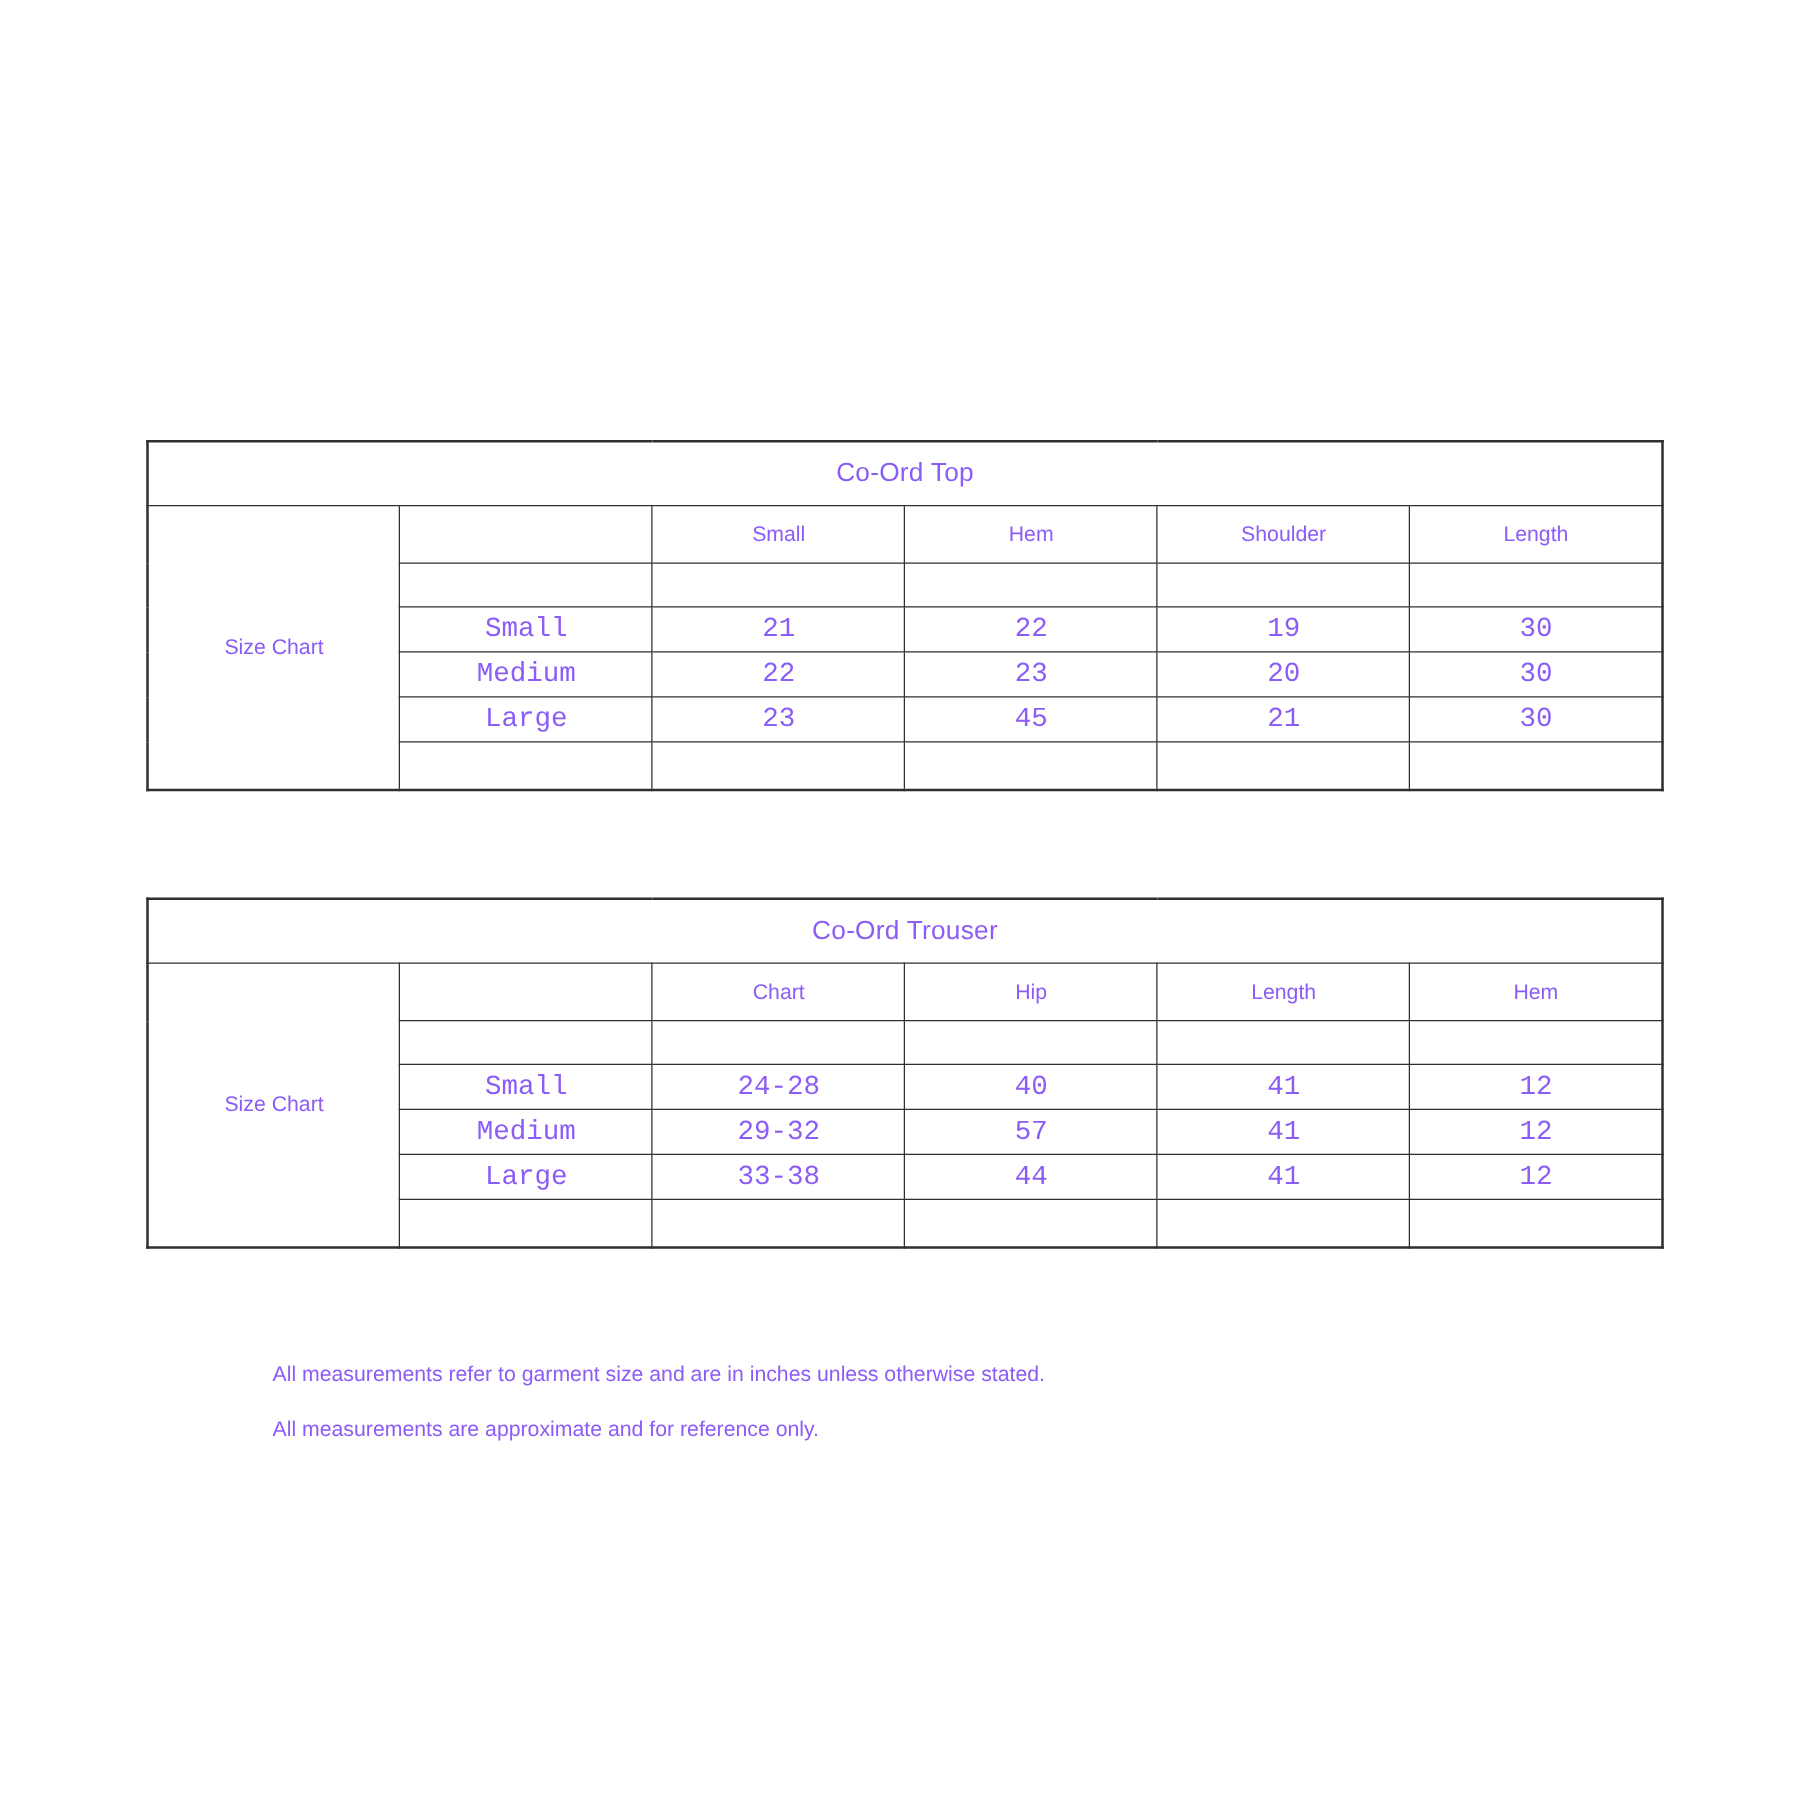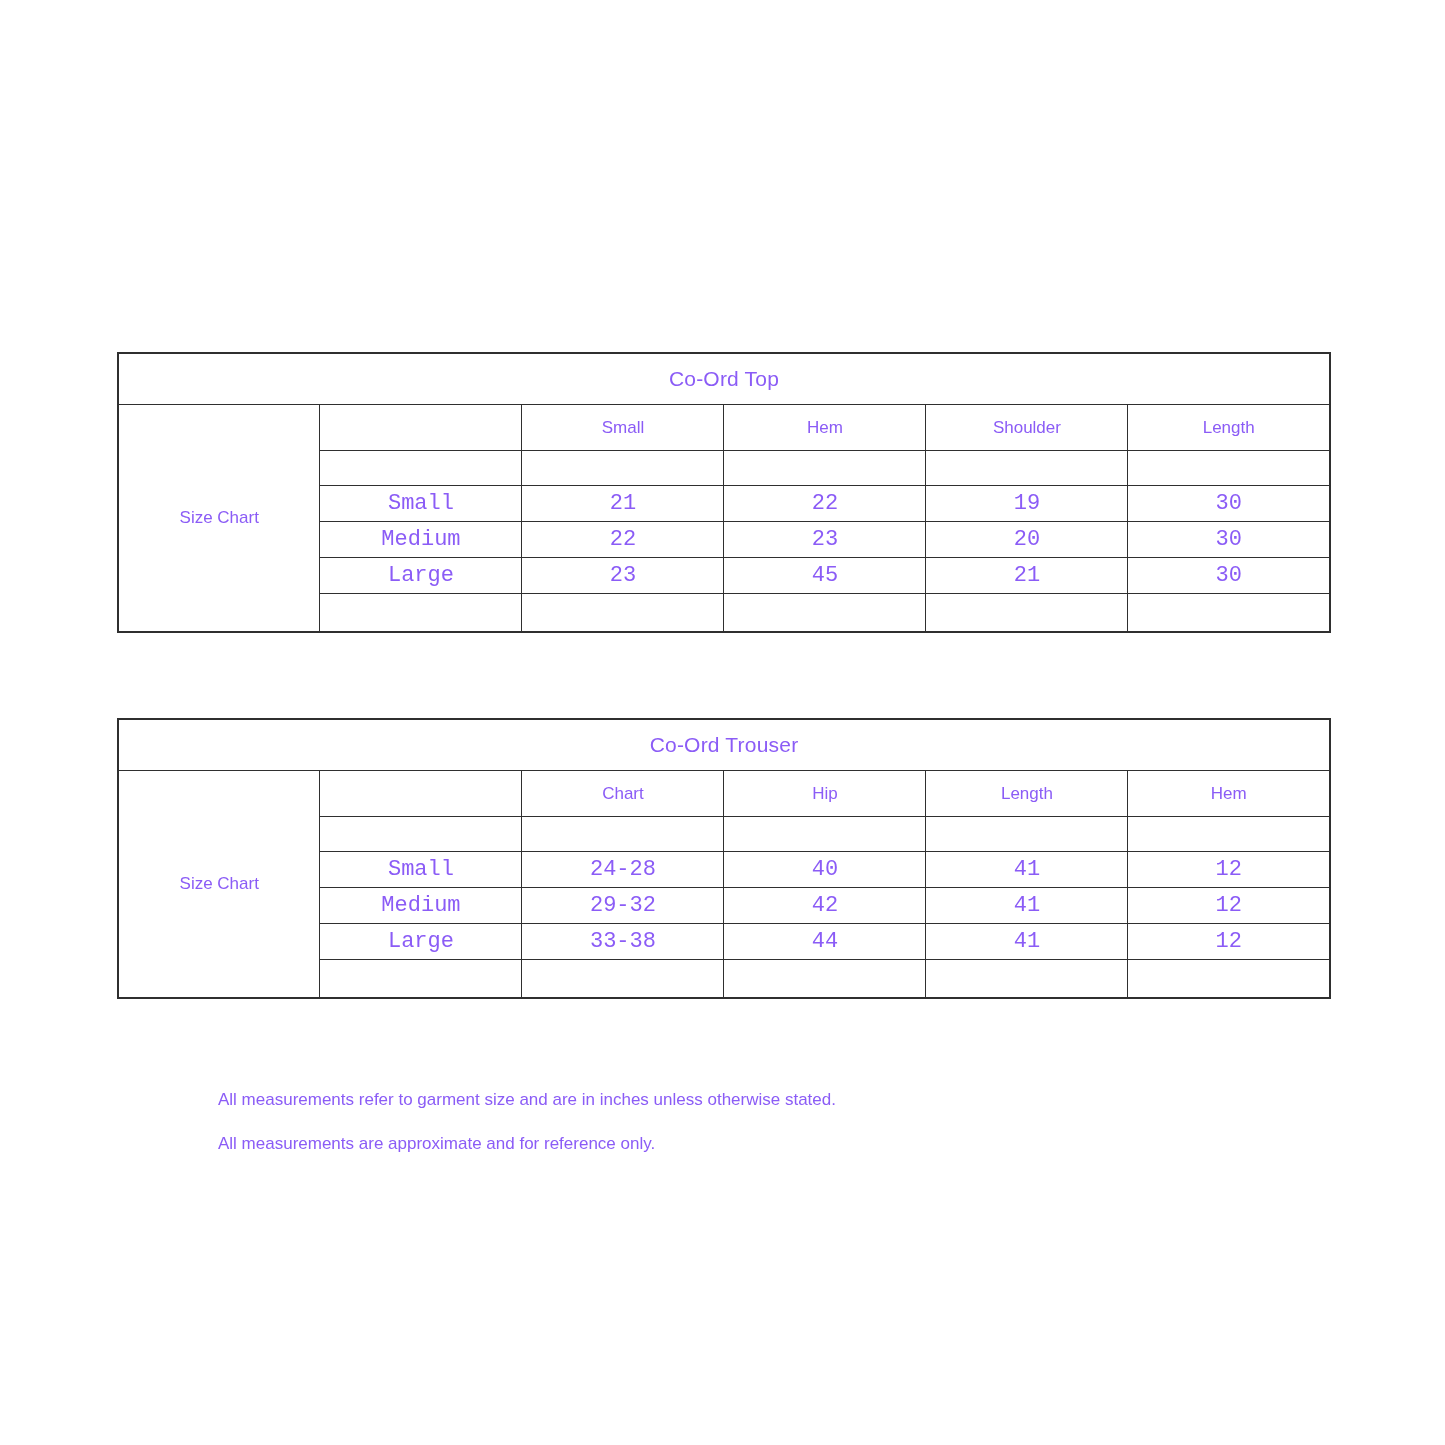--- a/index.html
+++ b/index.html
@@ -149,21 +149,21 @@
       <tr class="data-row">
         <td class="size-name">Small</td>
         <td>24-28</td>
         <td>40</td>
         <td>41</td>
         <td>12</td>
       </tr>
       <tr class="data-row">
         <td class="size-name">Medium</td>
         <td>29-32</td>
-        <td>42</td>
+        <td>57</td>
         <td>41</td>
         <td>12</td>
       </tr>
       <tr class="data-row">
         <td class="size-name">Large</td>
         <td>33-38</td>
         <td>44</td>
         <td>41</td>
         <td>12</td>
       </tr>

